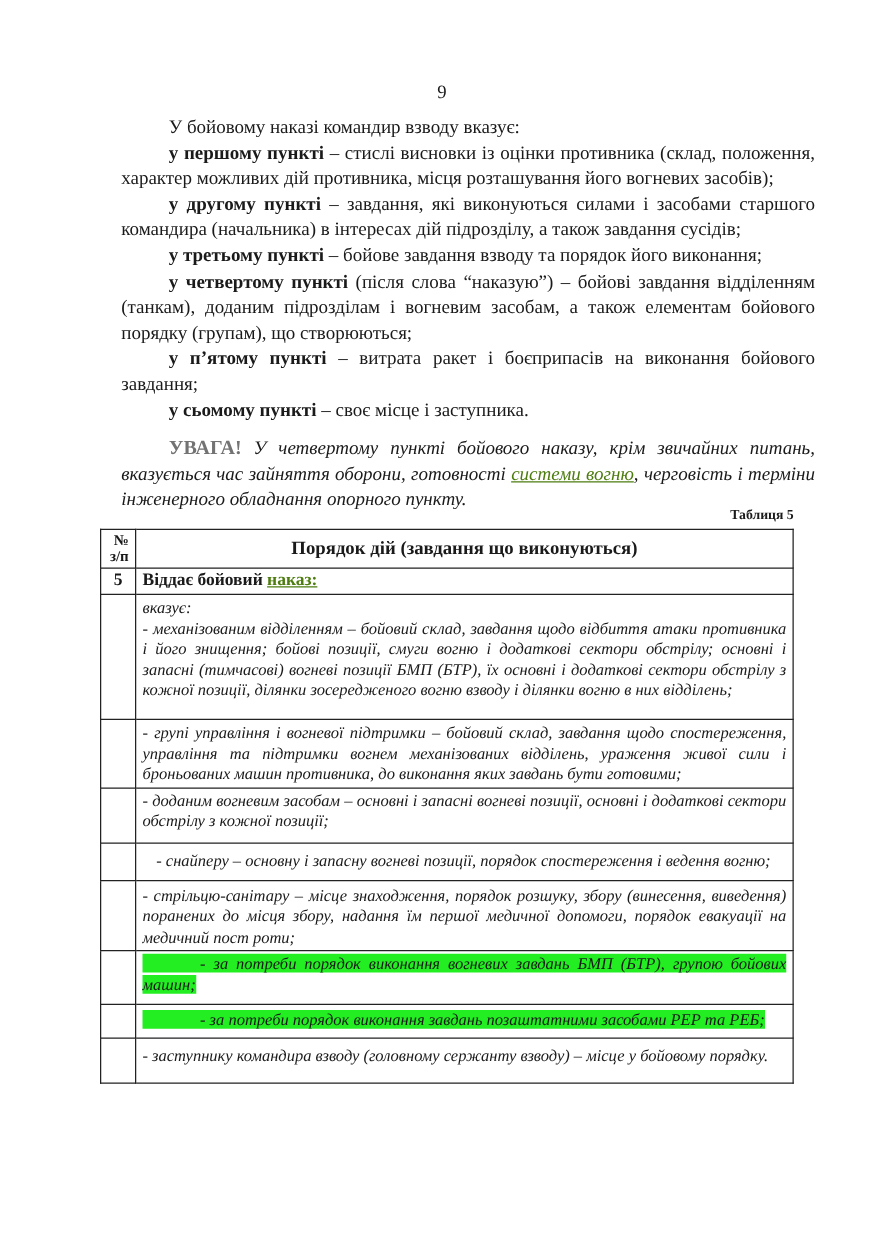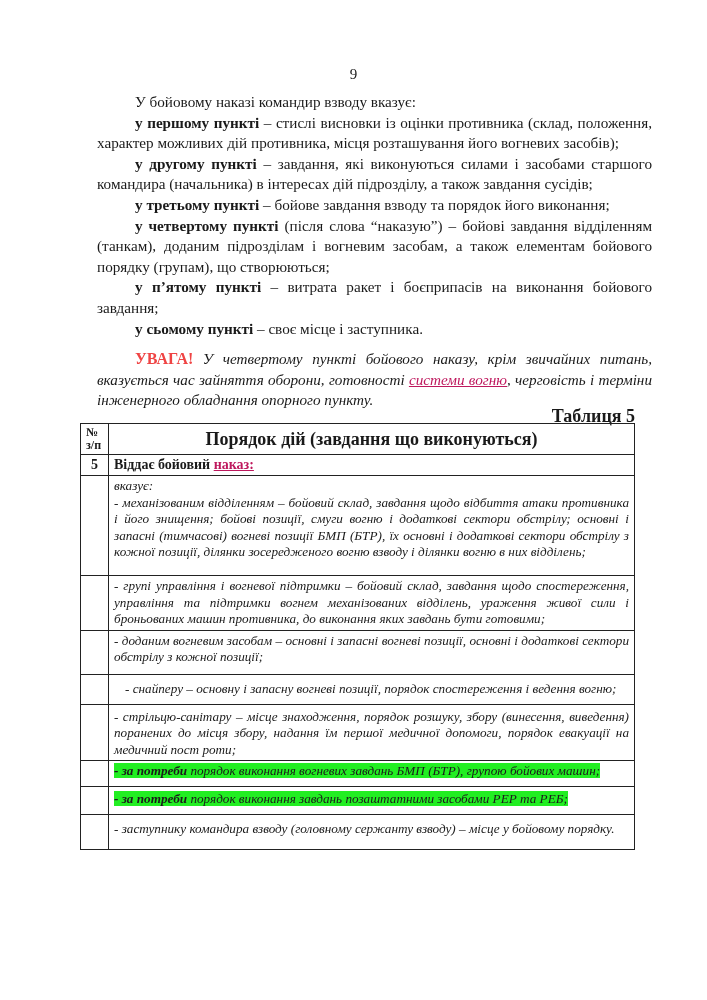--- a/index.html
+++ b/index.html
@@ -4,33 +4,33 @@
 <style>
   html, body { margin: 0; padding: 0; background: #ffffff; }
   body { width: 707px; height: 1000px; position: relative; overflow: hidden;
          font-family: "Liberation Serif", "DejaVu Serif", serif; color: #1a1a1a; }
   .page-num { position: absolute; top: 66px; left: 0; width: 707px; text-align: center; font-size: 15px; }
   .body-text { position: absolute; left: 80px; top: 92px; width: 555px; font-size: 15.2px; line-height: 20.6px; margin-left: 17px; }
   .body-text p { margin: 0; text-align: justify; text-align-last: left; }
   .ind { text-indent: 38px; }
   .b { font-weight: bold; }
   .attention { margin-top: 10px !important; font-style: italic; }
-  .attention .warn { color: #ef4444; font-weight: bold; font-style: normal; font-size: 16px; }
-  a.link { color: #be185d; text-decoration: underline; font-family: Liberation Serif, serif; }
-  .tcaption { position: absolute; right: 72px; top: 406px; font-size: 18px; font-weight: bold; }
+  .attention .warn { color: #737373; font-weight: bold; font-style: normal; font-size: 16px; }
+  a.link { color: #4d7c0f; text-decoration: underline; font-family: Liberation Serif, serif; }
+  .tcaption { position: absolute; right: 72px; top: 406px; font-size: 11px; font-weight: bold; }
   table.t { position: absolute; left: 80px; top: 423px; width: 555px; border-collapse: collapse; font-size: 13.2px; }
   table.t td, table.t th { border: 1.4px solid #222; vertical-align: top; padding: 2px 5px; }
   table.t td.num { width: 21px; text-align: center; padding: 2px 3px; }
   table.t th { font-weight: bold; }
-  .hdr-num { font-size: 12px; line-height: 13px; text-align: left; font-weight: bold; }
-  .hdr-title { font-size: 18px; text-align: center; vertical-align: middle !important; }
+  .hdr-num { font-size: 12px; line-height: 13px; text-align: right; font-weight: bold; }
+  .hdr-title { font-size: 15px; text-align: center; vertical-align: middle !important; }
   .row5 td { font-size: 14px; font-weight: bold; padding: 4px 5px; }
   .it { font-style: italic; text-align: justify; line-height: 16.6px; }
   .green { background: #22ee22; }
-  .hl-bold { font-weight: bold; }
+  .hl-bold { font-weight: normal; margin-left: 46px; }
 </style>
 </head>
 <body>
 
 <div class="page-num">9</div>
 
 <div class="body-text">
   <p class="ind">У бойовому наказі командир взводу вказує:</p>
   <p class="ind"><span class="b">у першому пункті</span><span> – стислі висновки із оцінки противника (склад, положення, характер можливих дій противника, місця розташування його вогневих засобів);</span></p>
   <p class="ind"><span class="b">у другому пункті</span><span> – завдання, які виконуються силами і засобами старшого командира (начальника) в інтересах дій підрозділу, а також завдання сусідів;</span></p>

